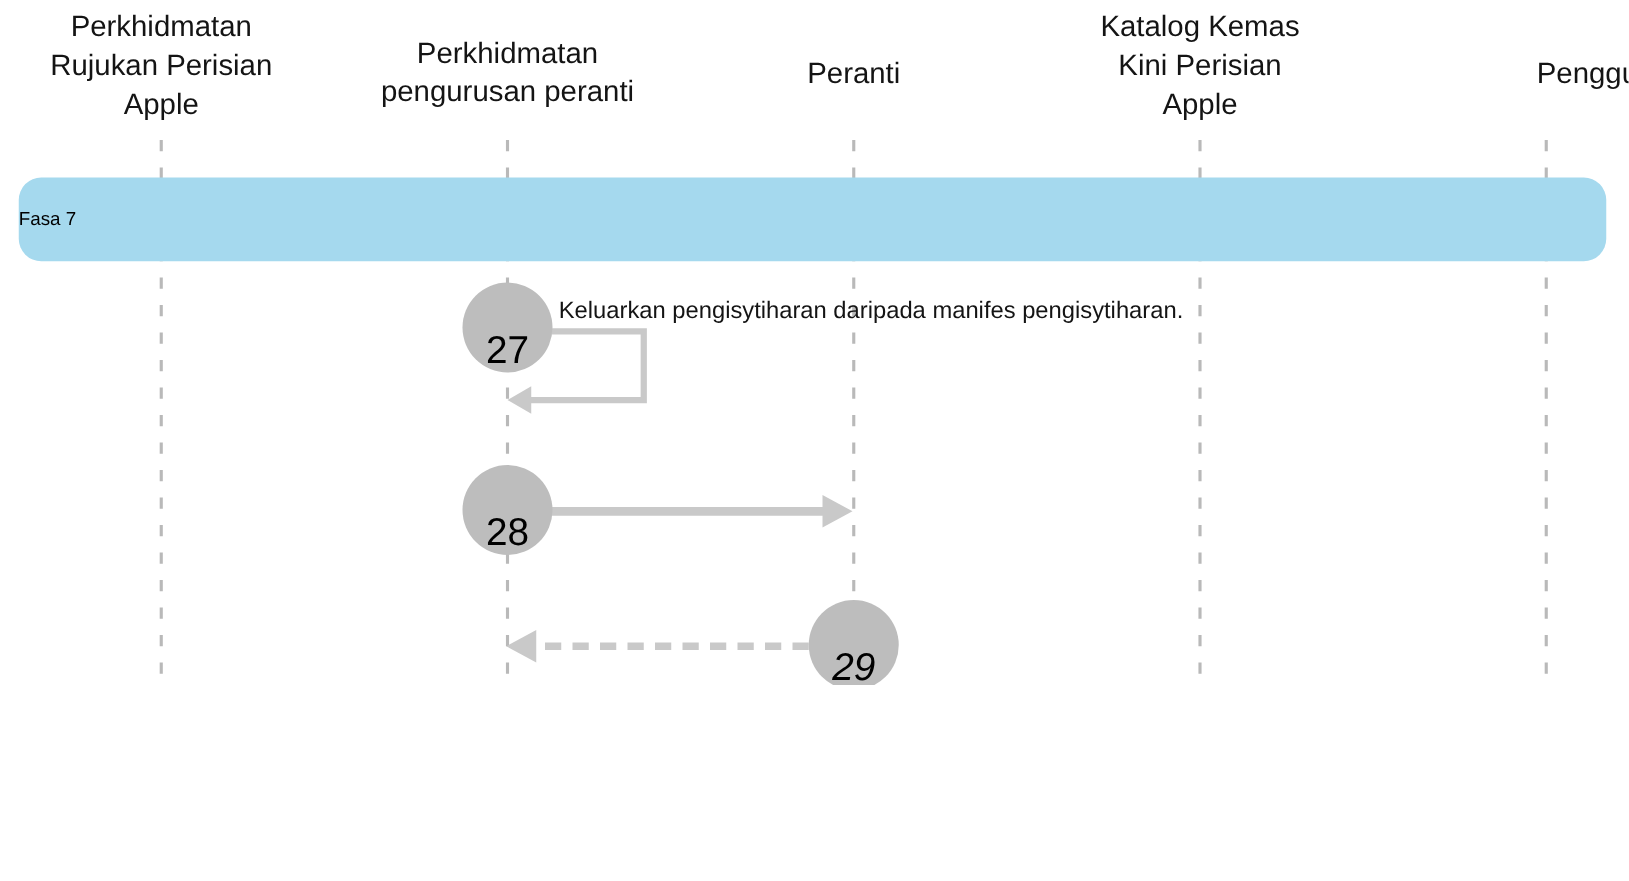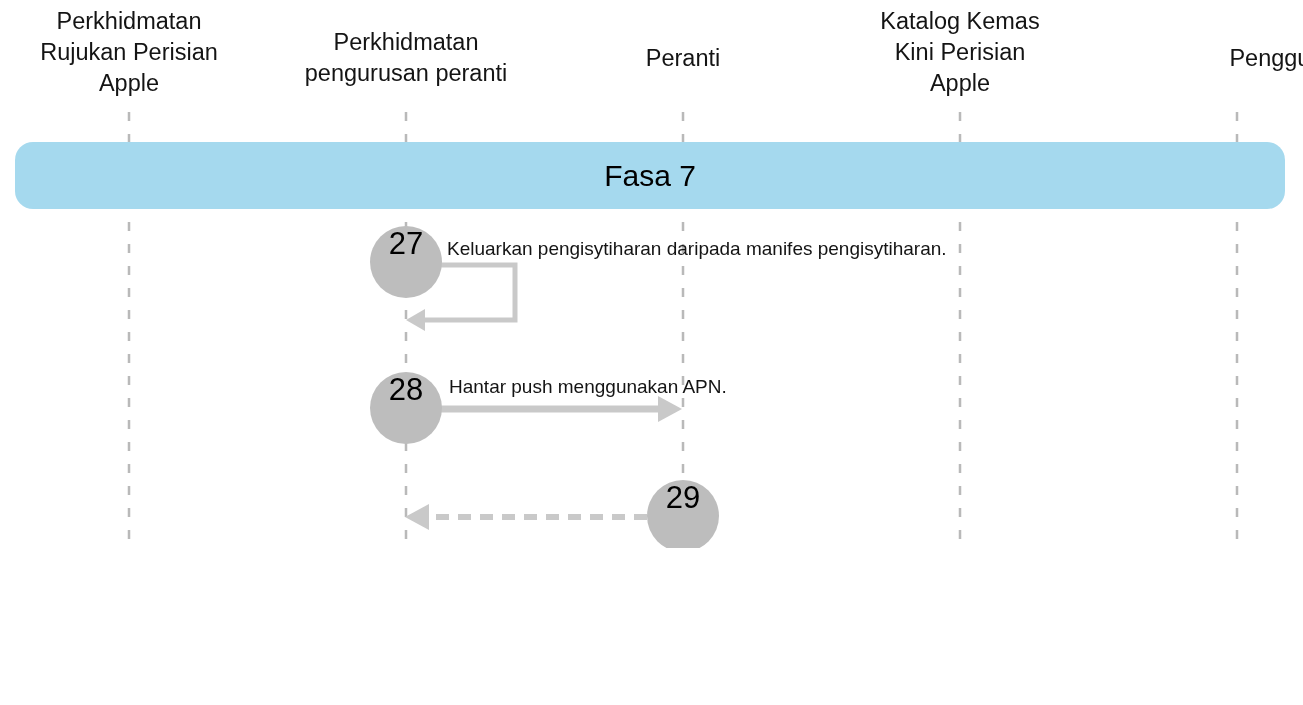--- a/index.html
+++ b/index.html
@@ -31,33 +31,33 @@
     text-align:center;
     font-size:23.5px;line-height:31px;
     white-space:pre-line;
     color:var(--text);
   }
   .phase-banner{
     position:absolute;z-index:2;
     left:15px;top:142px;width:1270px;height:67px;
     background:var(--banner_bg);
     border-radius:18px;
-    display:flex;align-items:center;justify-content:center;
-    font-size:30px;color:#000;
+    display:flex;align-items:center;justify-content:flex-start;
+    font-size:15px;color:#000;
   }
   .step-circle{
     position:absolute;z-index:2;
     width:72px;height:72px;border-radius:50%;
     background:var(--circle_fill);
-    display:flex;align-items:flex-start;justify-content:center;
+    display:flex;align-items:flex-end;justify-content:center;
     font-size:31px;color:#000;
   }
   .c27{left:370px;top:226px;}
   .c28{left:370px;top:372px;}
-  .c29{left:647px;top:480px;}
+  .c29{left:647px;top:480px;font-style:italic;}
   .c30{left:647px;top:587px;}
 
   .step-label{
     position:absolute;z-index:3;
     font-size:19px;line-height:26px;
     white-space:pre-line;
     color:var(--text);
   }
   .l27{left:447px;top:236px;}
   .l28{left:449px;top:374px;}
@@ -112,15 +112,14 @@
     <span>28</span>
   </div>
   <div class="step-circle c29">
     <span>29</span>
   </div>
   <div class="step-circle c30">
     <span>50</span>
   </div>
 
   <div class="step-label l27">Keluarkan pengisytiharan daripada manifes pengisytiharan.</div>
-  <div class="step-label l28">Hantar push menggunakan APN.</div>
 
 </div>
 
 </body></html>

